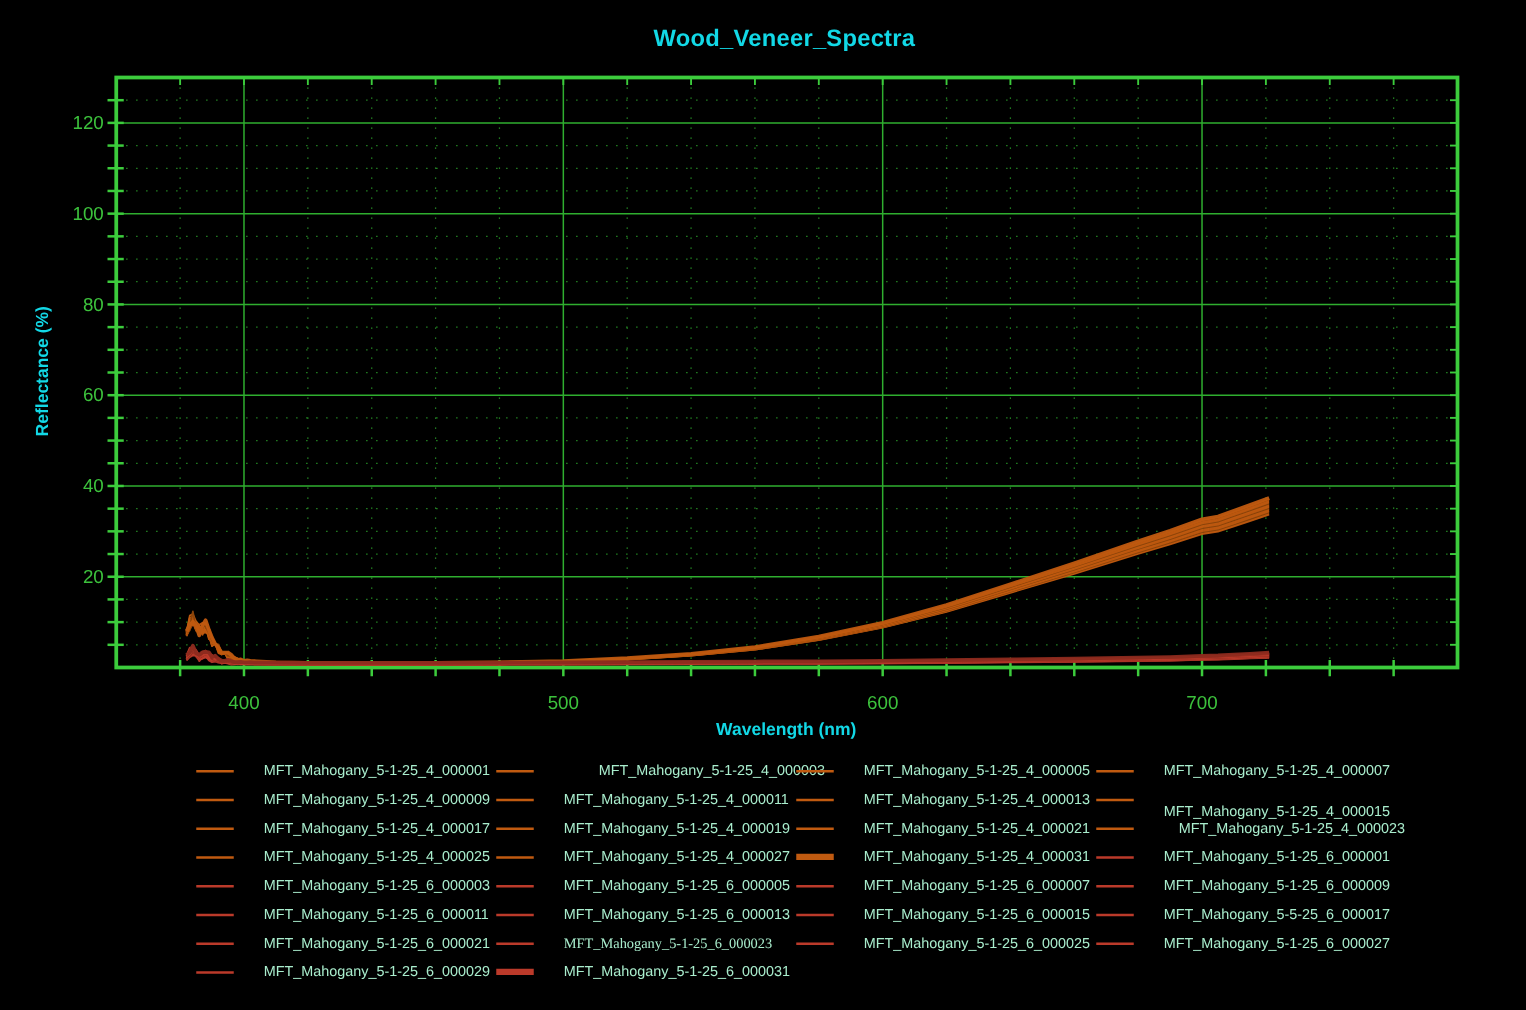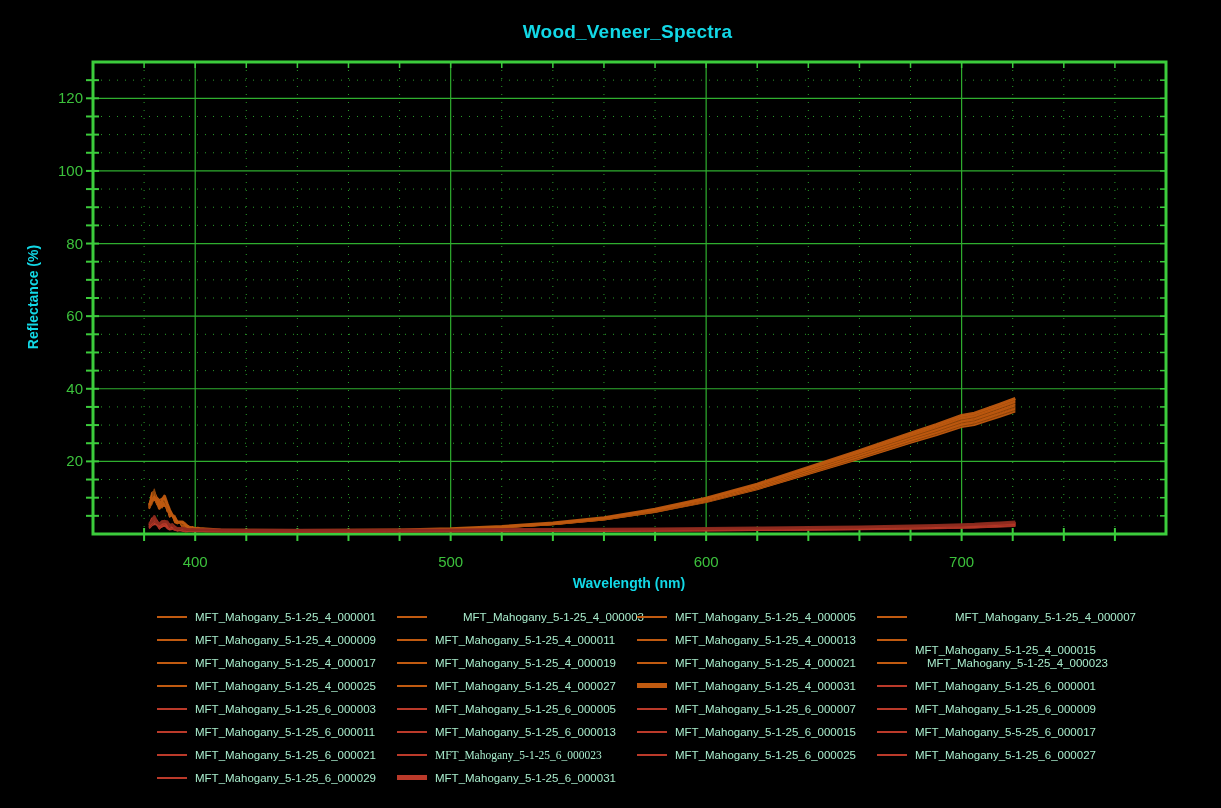--- a/index.html
+++ b/index.html
@@ -19,21 +19,21 @@
   }
   .y-axis-label{
     position:absolute;left:33px;top:297px;transform:translate(-50%,-50%) rotate(-90deg);
     white-space:nowrap;font-size:14px;font-weight:bold;
   }
   #legend{
     position:absolute;left:157px;top:605px;
     display:grid;grid-template-columns:repeat(4,240px);grid-auto-rows:23px;
     align-items:center;
   }
-  .legend-item{display:flex;align-items:center;height:23px;}
+  .legend-item{display:flex;align-items:center;height:23px;gap:16px;}
   .legend-swatch{width:30px;height:2px;flex:0 0 30px;margin-right:8px;}
   .legend-swatch.bold{height:5px;}
   .legend-label{font-size:11.5px;white-space:nowrap;}
 </style>
 </head>
 <body>
 
 <div id="figure">
   <div class="chart-title" style="color: rgb(18, 216, 230);">Wood_Veneer_Spectra</div>
   <svg id="chart-svg" width="1221" height="808" viewBox="0 0 1221 808">
@@ -225,21 +225,21 @@
       <div class="legend-item">
         <span class="legend-swatch" style="background: rgb(192, 90, 16);"></span>
         <span class="legend-label" style="color: rgb(169, 237, 205); padding-left: 28px;">MFT_Mahogany_5-1-25_4_000003</span>
       </div>
       <div class="legend-item">
         <span class="legend-swatch" style="background: rgb(192, 90, 16);"></span>
         <span class="legend-label" style="color: rgb(169, 237, 205);">MFT_Mahogany_5-1-25_4_000005</span>
       </div>
       <div class="legend-item">
         <span class="legend-swatch" style="background: rgb(192, 90, 16);"></span>
-        <span class="legend-label" style="color: rgb(169, 237, 205); margin-left: 40px;">MFT_Mahogany_5-1-25_4_000007</span>
+        <span class="legend-label" style="color: rgb(169, 237, 205);">MFT_Mahogany_5-1-25_4_000007</span>
       </div>
       <div class="legend-item">
         <span class="legend-swatch" style="background: rgb(192, 90, 16);"></span>
         <span class="legend-label" style="color: rgb(169, 237, 205);">MFT_Mahogany_5-1-25_4_000009</span>
       </div>
       <div class="legend-item">
         <span class="legend-swatch" style="background: rgb(192, 90, 16);"></span>
         <span class="legend-label" style="color: rgb(169, 237, 205);">MFT_Mahogany_5-1-25_4_000011</span>
       </div>
       <div class="legend-item">

